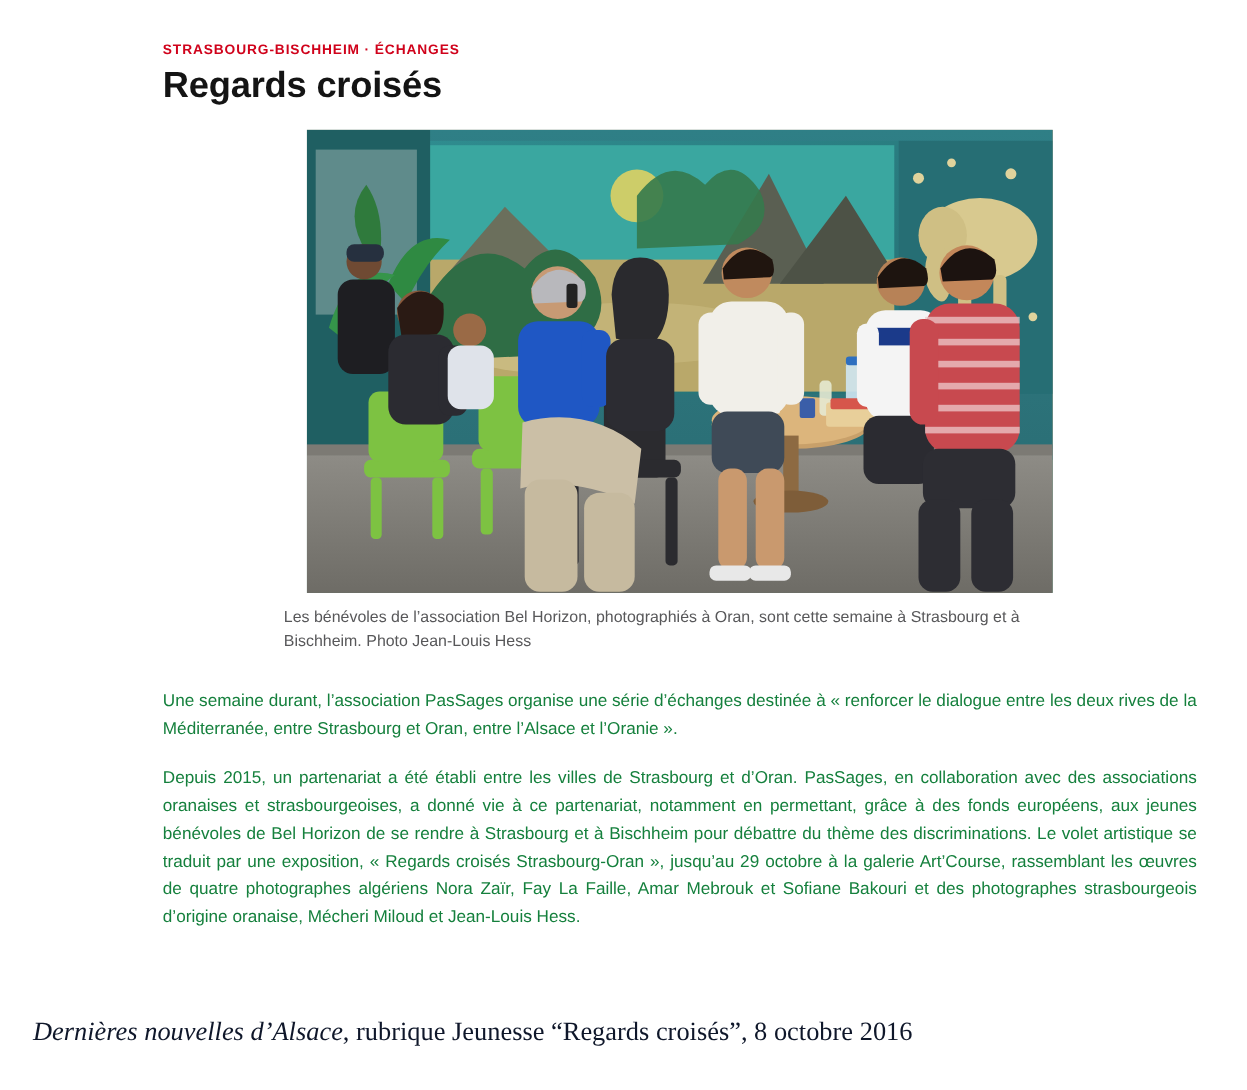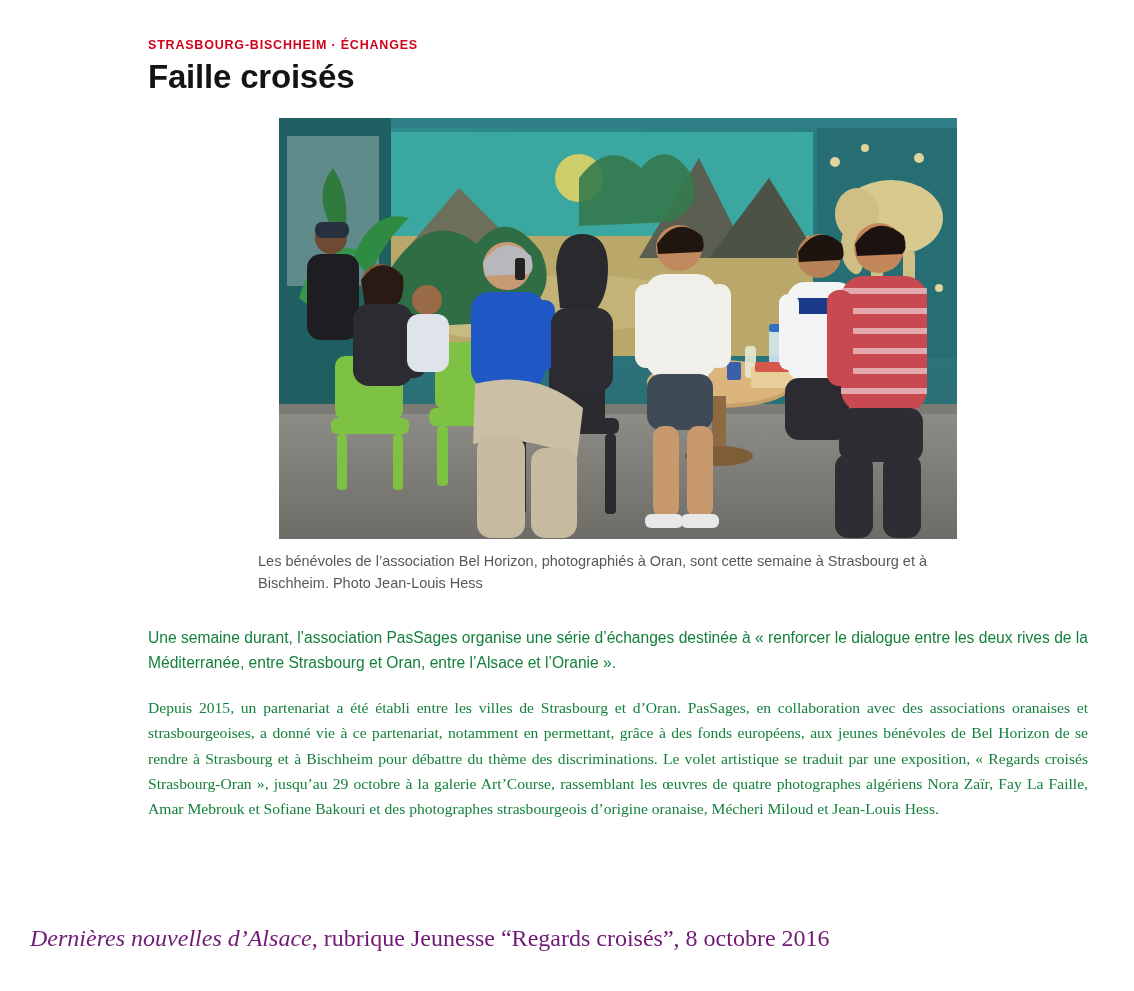--- a/index.html
+++ b/index.html
@@ -76,46 +76,46 @@
     width: 940px;
   }
   .body-text p {
     font-family: "Liberation Sans", sans-serif;
     font-size: 15.6px;
     line-height: 1.62;
     color: #15803d;
     text-align: justify;
     margin: 0 0 20px 0;
   }
-  .body-text p:last-child { margin-bottom: 0; font-family: Liberation Serif, serif; }
+  .body-text p:last-child { margin-bottom: 0; }
 
   
   .source {
     position: absolute;
     left: 30px;
     top: 925px;
     width: 1080px;
     font-family: "Liberation Serif", serif;
     font-size: 24px;
-    color: #701a75;
+    color: #0f172a;
     white-space: nowrap;
   }
   .source .italic {
     font-style: italic;
   }
 </style>
 </head>
 <body>
 
 <div class="page">
 
   <div class="article">
 
     <div class="kicker">STRASBOURG-BISCHHEIM · ÉCHANGES</div>
-    <h1 class="headline">Faille croisés</h1>
+    <h1 class="headline">Regards croisés</h1>
 
     <div class="photo-wrap">
       <div class="photo">
         <svg width="678" height="421" viewBox="0 0 678 421" xmlns="http://www.w3.org/2000/svg">
           <defs>
             <linearGradient id="wallg" x1="0" y1="0" x2="0" y2="1">
               <stop offset="0%" stop-color="#2f7f86"></stop>
               <stop offset="100%" stop-color="#2b6f76"></stop>
             </linearGradient>
             <linearGradient id="murg" x1="0" y1="0" x2="1" y2="1">

